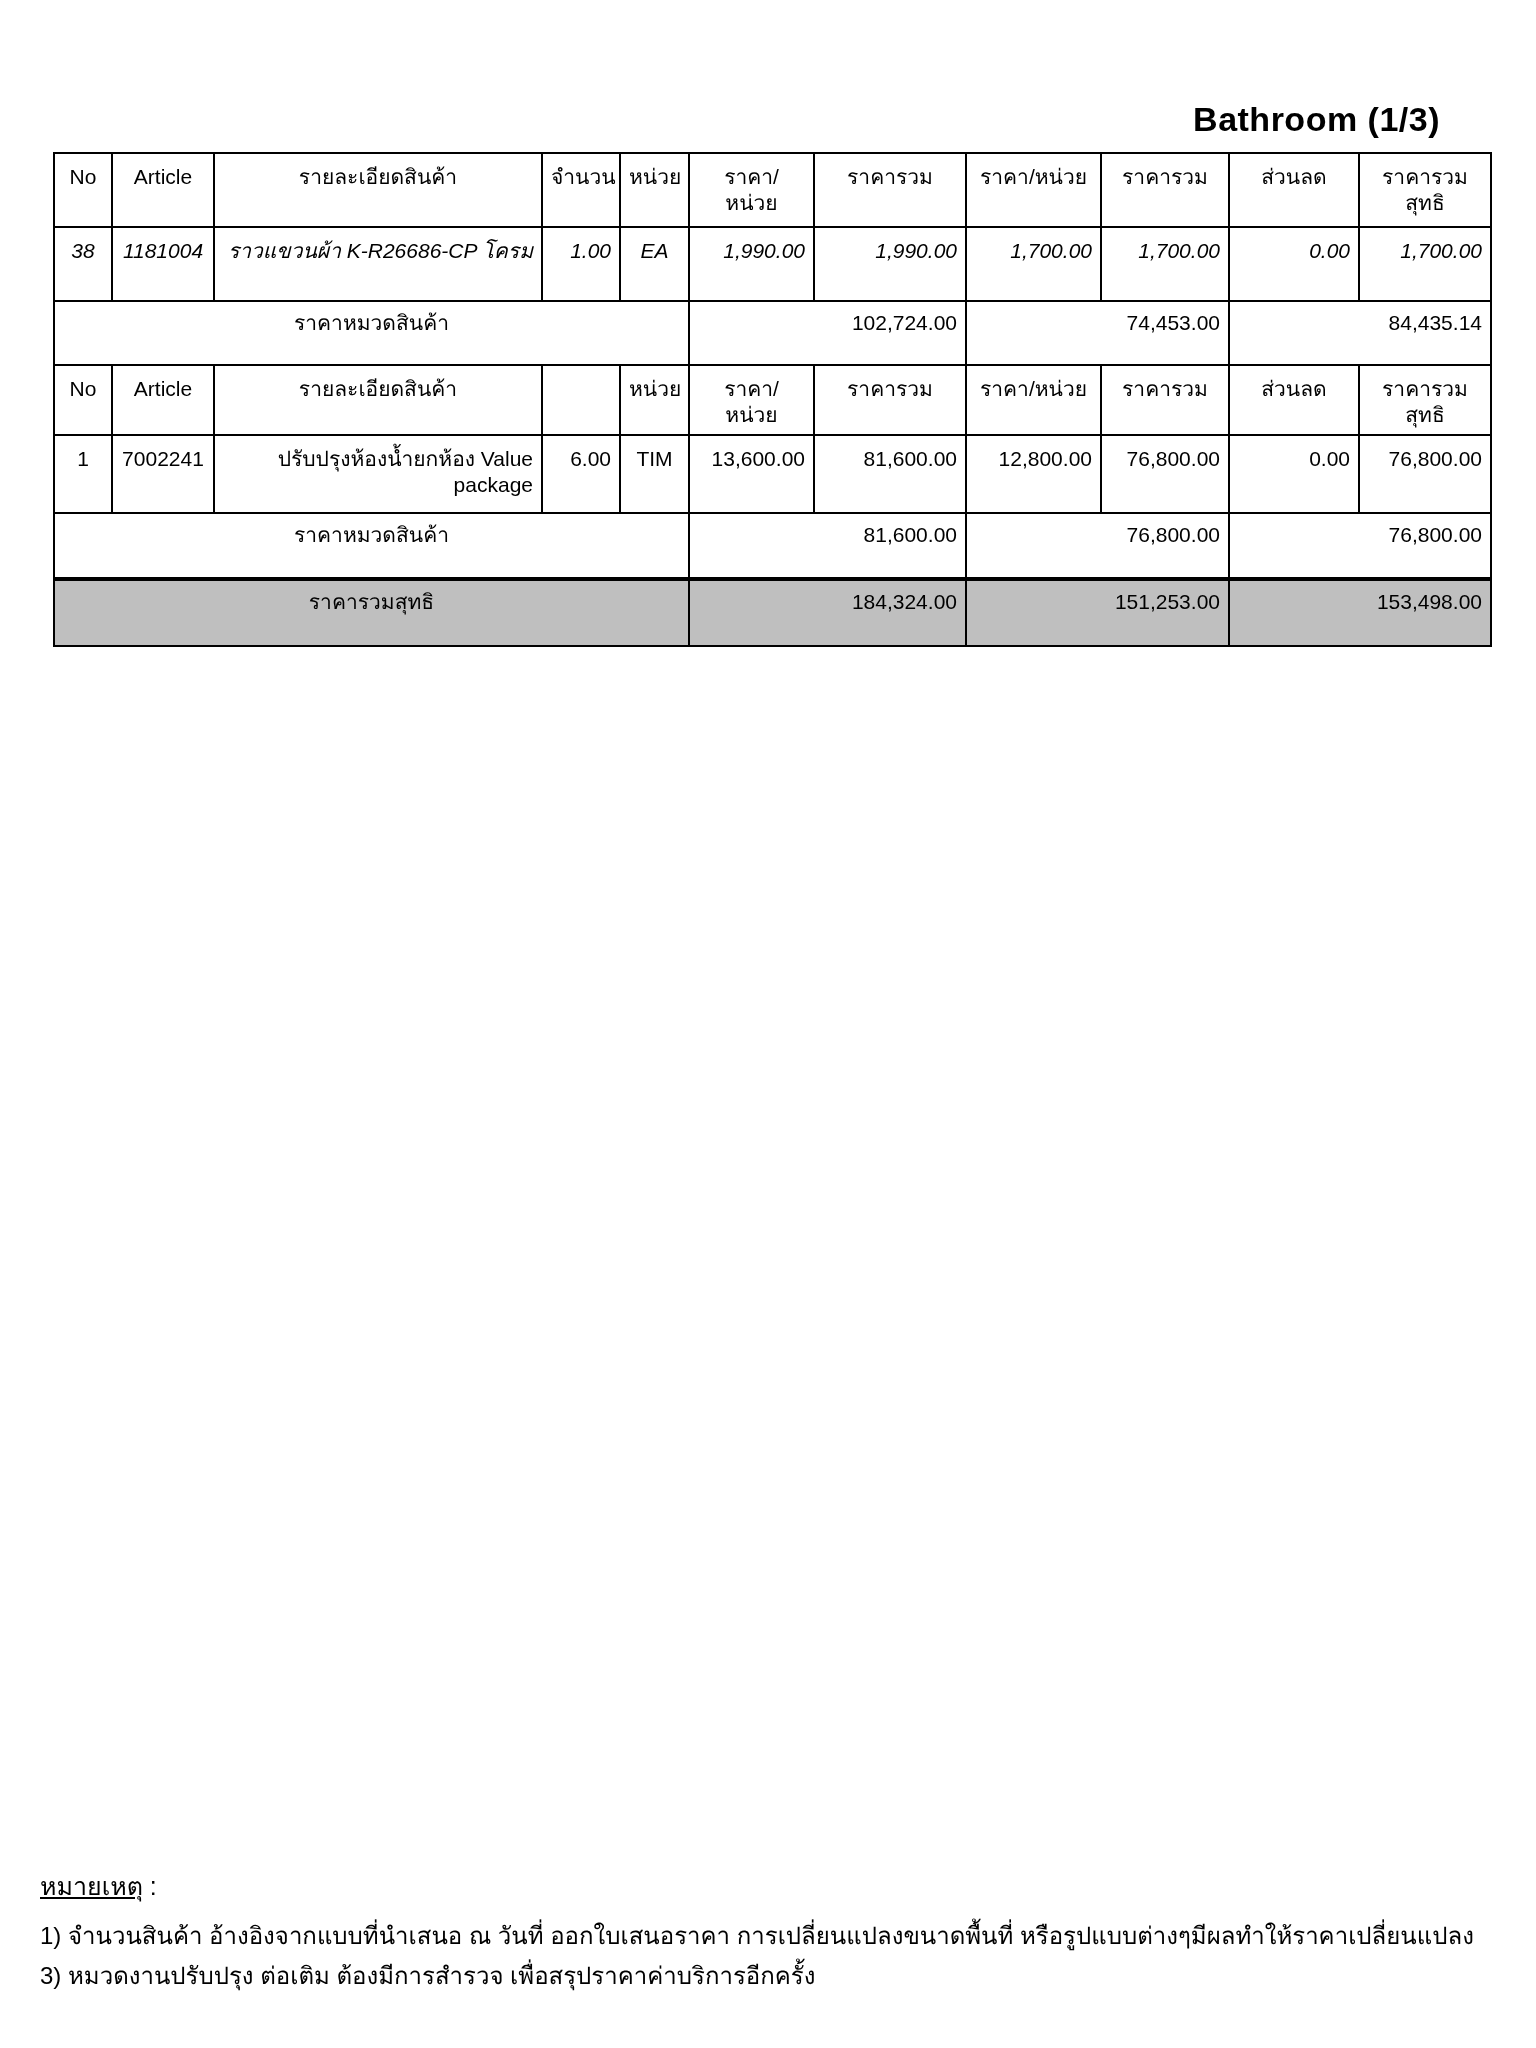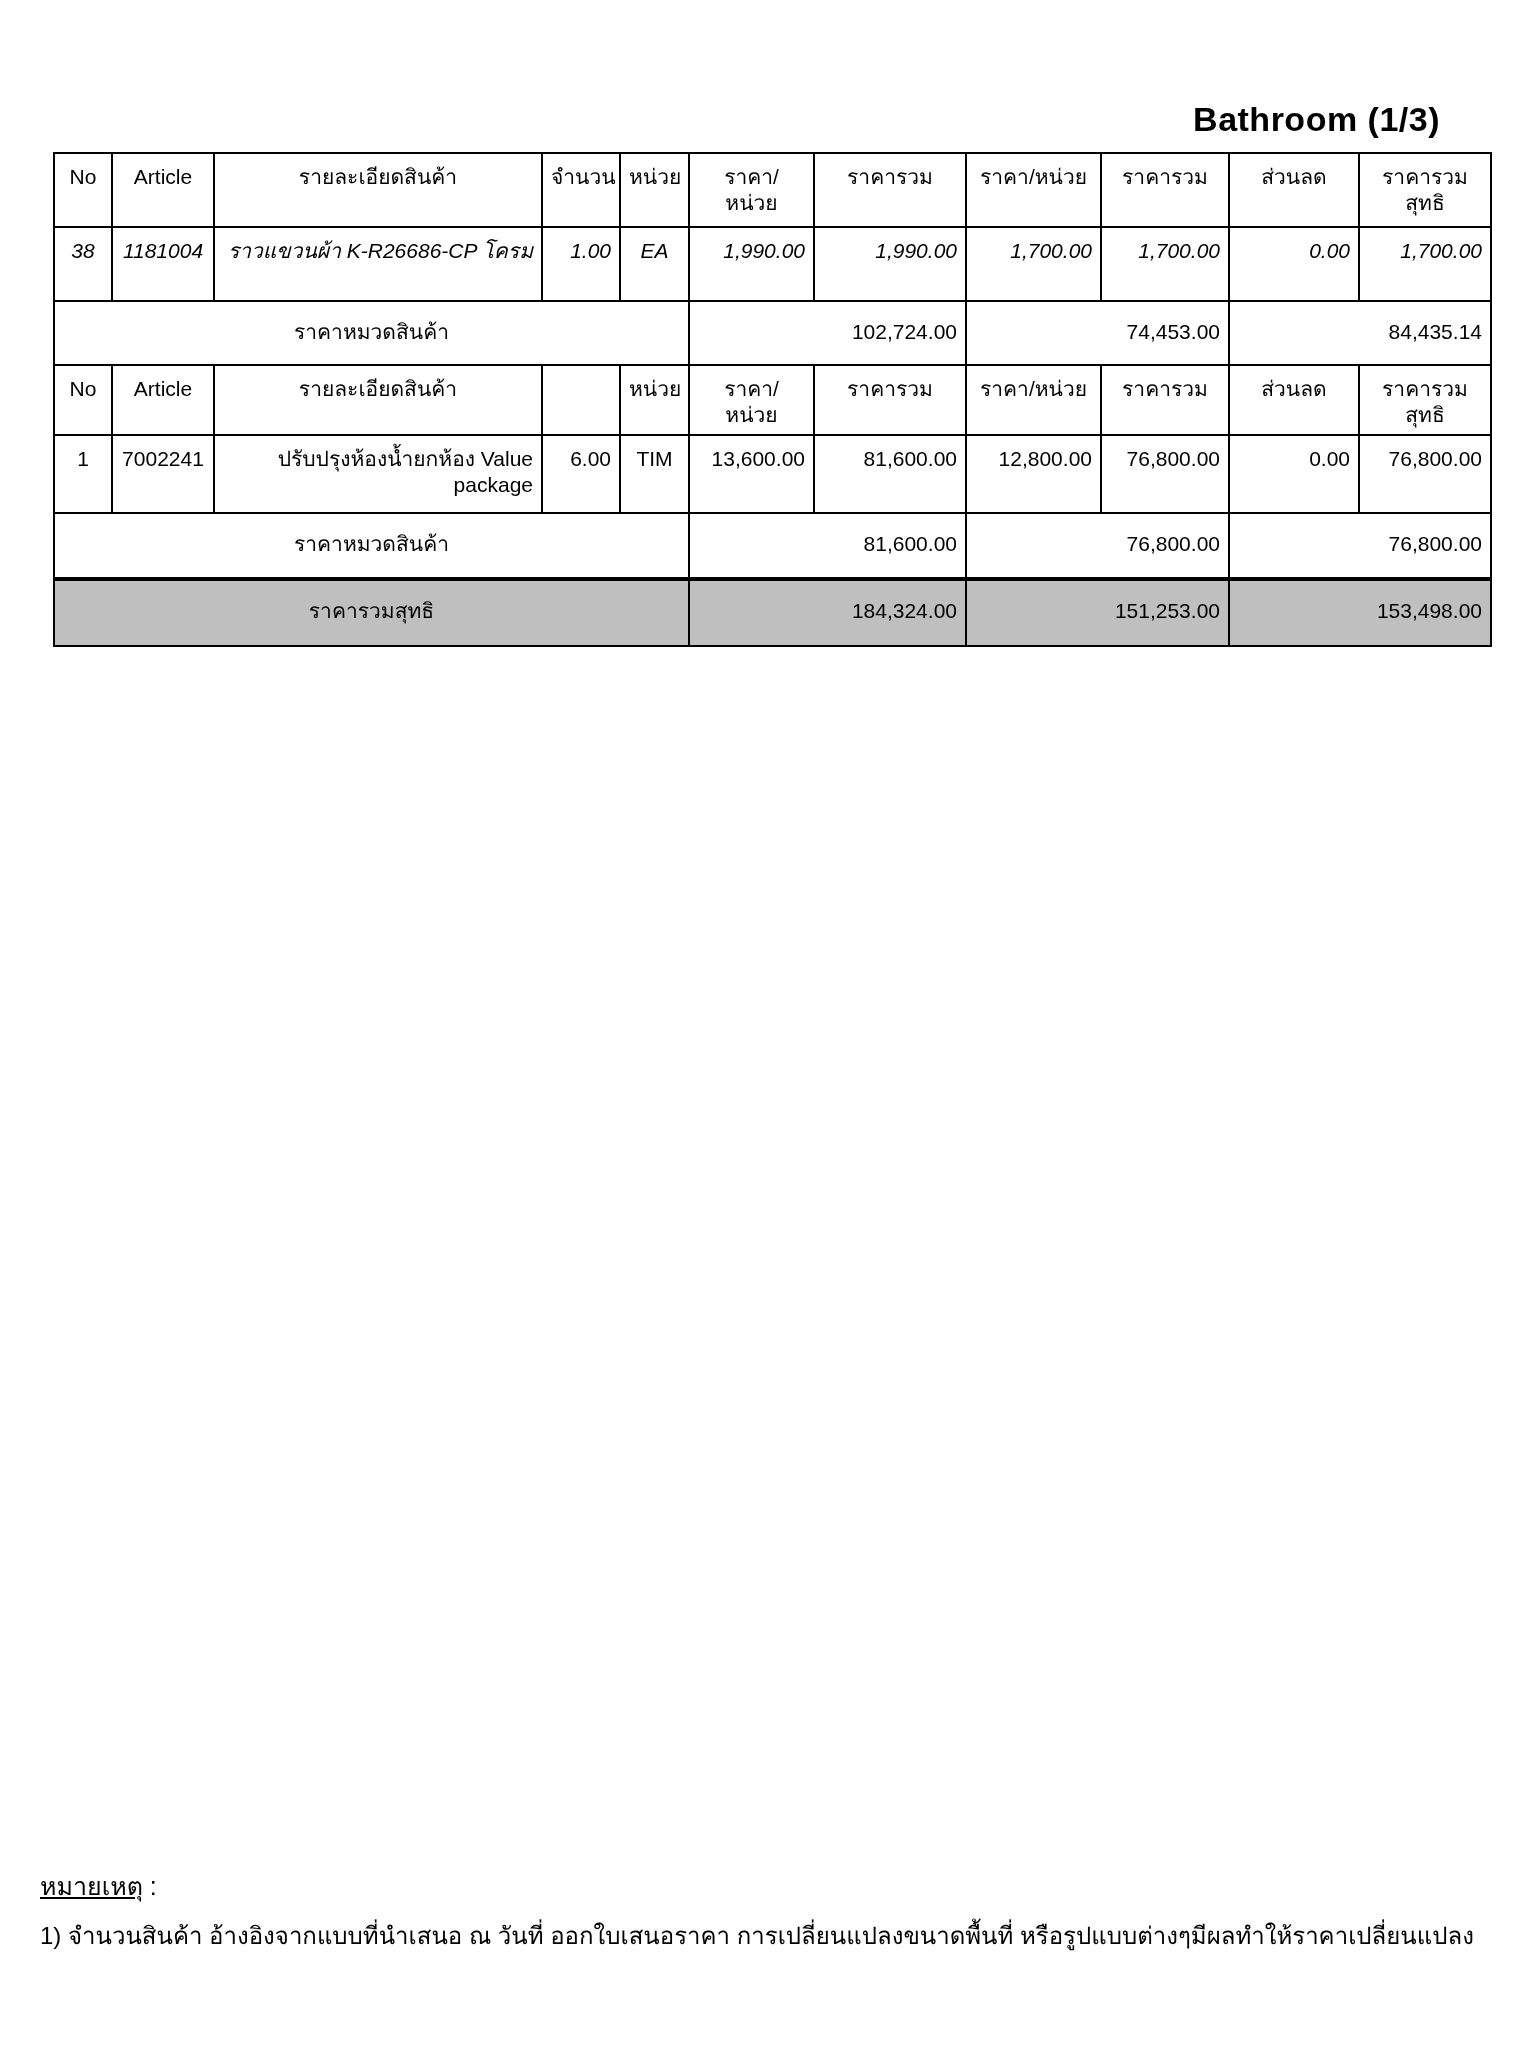--- a/index.html
+++ b/index.html
@@ -53,21 +53,21 @@
     background:#bfbfbf;
     text-align:center;
     font-size:22px;
     border-top:4px solid #000;
     border-bottom:3px solid #000;
   }
   tr.trow td {
     background:#bfbfbf;
     border-top:4px solid #000;
   }
-  tr.srow td, tr.srow2 td, tr.trow td { padding-top:17px; }
+  tr.srow td, tr.srow2 td, tr.trow td { padding-top:8px; }
   .notes {
     position:absolute;
     left:40px; top:1866px;
     font-size:24px;
     white-space:nowrap;
   }
   .notes-heading { font-size:25px; margin-bottom:10px; }
   .notes-heading .u { text-decoration:underline; }
   .note-line { line-height:40px; }
 </style>
@@ -170,15 +170,16 @@
       <td class="r" colspan="2">184,324.00</td>
       <td class="r" colspan="2">151,253.00</td>
       <td class="r" colspan="2">153,498.00</td>
     </tr>
   </tbody>
     </table>
 
   <div class="notes">
     <div class="notes-heading"><span class="u">หมายเหตุ</span><span> :</span></div>
     <div class="note-line">1) จำนวนสินค้า อ้างอิงจากแบบที่นำเสนอ ณ วันที่ ออกใบเสนอราคา การเปลี่ยนแปลงขนาดพื้นที่ หรือรูปแบบต่างๆมีผลทำให้ราคาเปลี่ยนแปลง</div>
+    <div class="note-line">3) หมวดงานปรับปรุง ต่อเติม ต้องมีการสำรวจ เพื่อสรุปราคาค่าบริการอีกครั้ง</div>
   </div>
 
 </div>
 
 </body></html>

